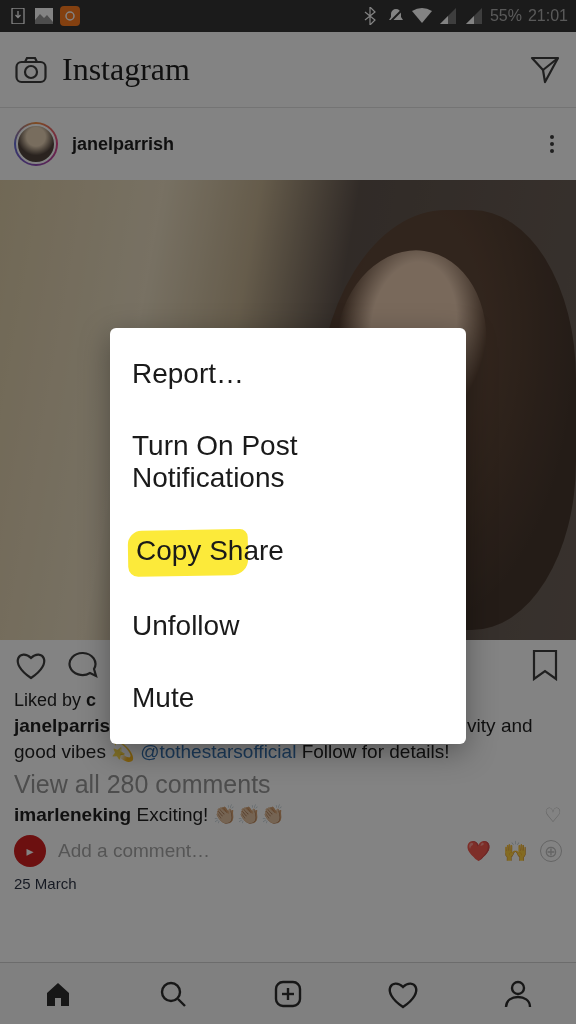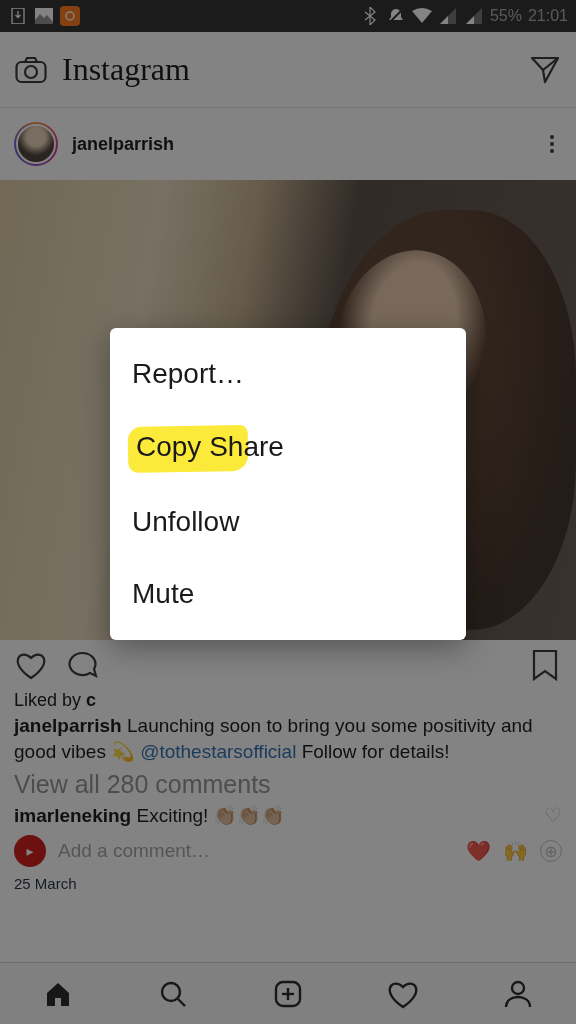--- a/index.html
+++ b/index.html
@@ -28,21 +28,21 @@
   .hair { position: absolute; right: 0; top: 30px; width: 260px; height: 420px; background: radial-gradient(ellipse at 40% 30%, #4b2f1d 30%, #2e1c11 70%); border-radius: 50% 40% 40% 50%; }
   
   .actions { display: flex; align-items: center; padding: 8px 14px; gap: 18px; }
   .iconbtn { width: 34px; height: 34px; display: flex; align-items: center; justify-content: center; }
   
   .likes { padding: 0 14px 2px; font-size: 18px; }
   .caption { padding: 0 14px 4px; font-size: 19px; line-height: 1.35; }
   .caption b { font-weight: 600; }
   .mention { color: #1b5fa6; }
   .viewcomments { padding: 2px 14px; font-size: 25px; color: #888; }
-  .topcomment { padding: 2px 14px; font-size: 19px; display: flex; align-items: center; }
+  .topcomment { padding: 2px 14px; font-size: 19px; display: flex; align-items: flex-start; }
   .topcomment .hearto { margin-left: auto; color: #bbb; font-size: 20px;}
   .addcomment { display: flex; align-items: center; padding: 6px 14px; gap: 12px; }
   .avatar-sm { width: 32px; height: 32px; border-radius: 50%; background: #c00; display:flex; align-items:center; justify-content:center; color:#fff; font-size:14px;}
   .addcomment-input { flex: 1; font-size: 19px; color: #9a9a9a; }
   .react { font-size: 20px; }
   .plus-circ { width:22px; height:22px; border:1.5px solid #bbb; border-radius:50%; display:flex; align-items:center; justify-content:center; color:#bbb; font-size:16px;}
   .date { padding: 2px 14px 10px; color: #0f172a; font-size: 15px; }
   
   .bottom-nav { position: absolute; left:0; right:0; bottom:0; height: 62px; border-top: 1px solid #ccc; display: flex; justify-content: space-around; align-items: center; background:#f9f9f9;}
   
@@ -221,18 +221,19 @@
       <svg width="28" height="30" viewBox="0 0 28 30">
           <circle cx="14" cy="9" r="6" fill="none" stroke="#111" stroke-width="2.4"></circle>
           <path d="M2 28c0-7 6-10 12-10s12 3 12 10" fill="none" stroke="#111" stroke-width="2.4"></path>
         </svg>
     </div>
   </div>
 
   <div class="scrim"></div>
   <div class="dialog">
     <div class="dialog-item">Report…</div>
+    <div class="dialog-item">Turn On Post Notifications</div>
     <div class="dialog-item hl"><span class="highlight">Copy Share</span></div>
     <div class="dialog-item">Unfollow</div>
     <div class="dialog-item">Mute</div>
   </div>
 
 </div>
 
 </body></html>

